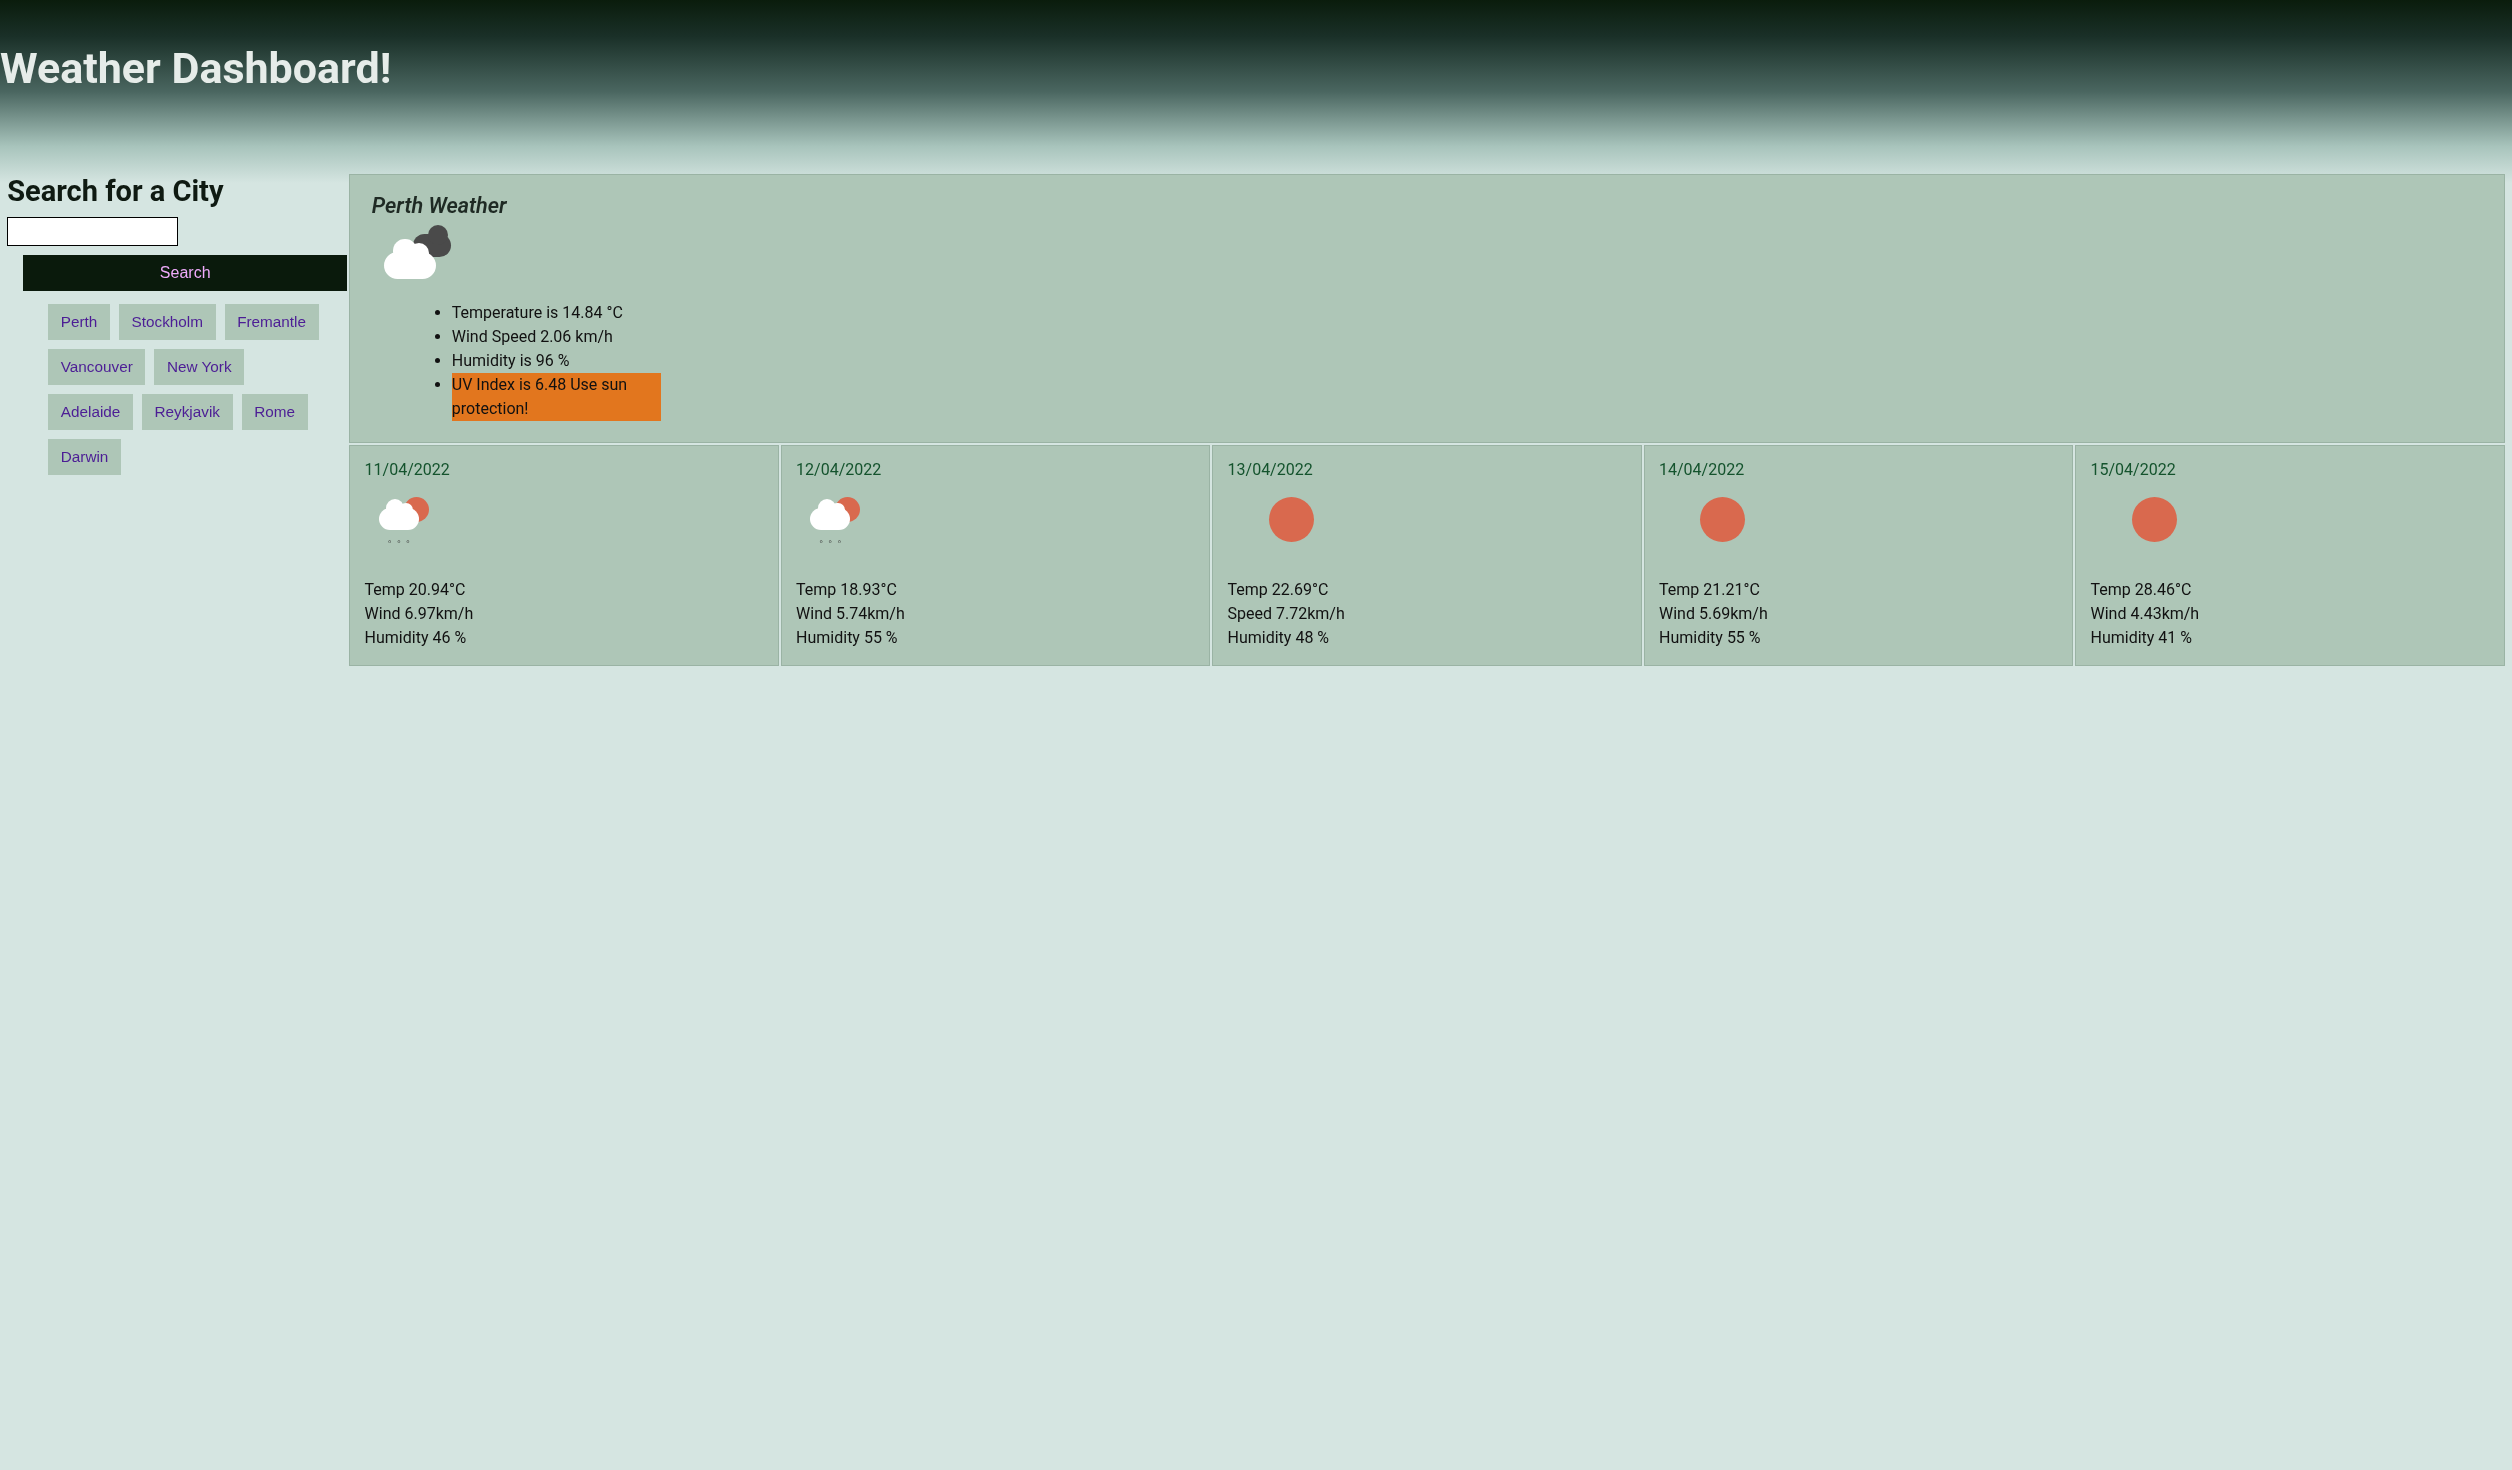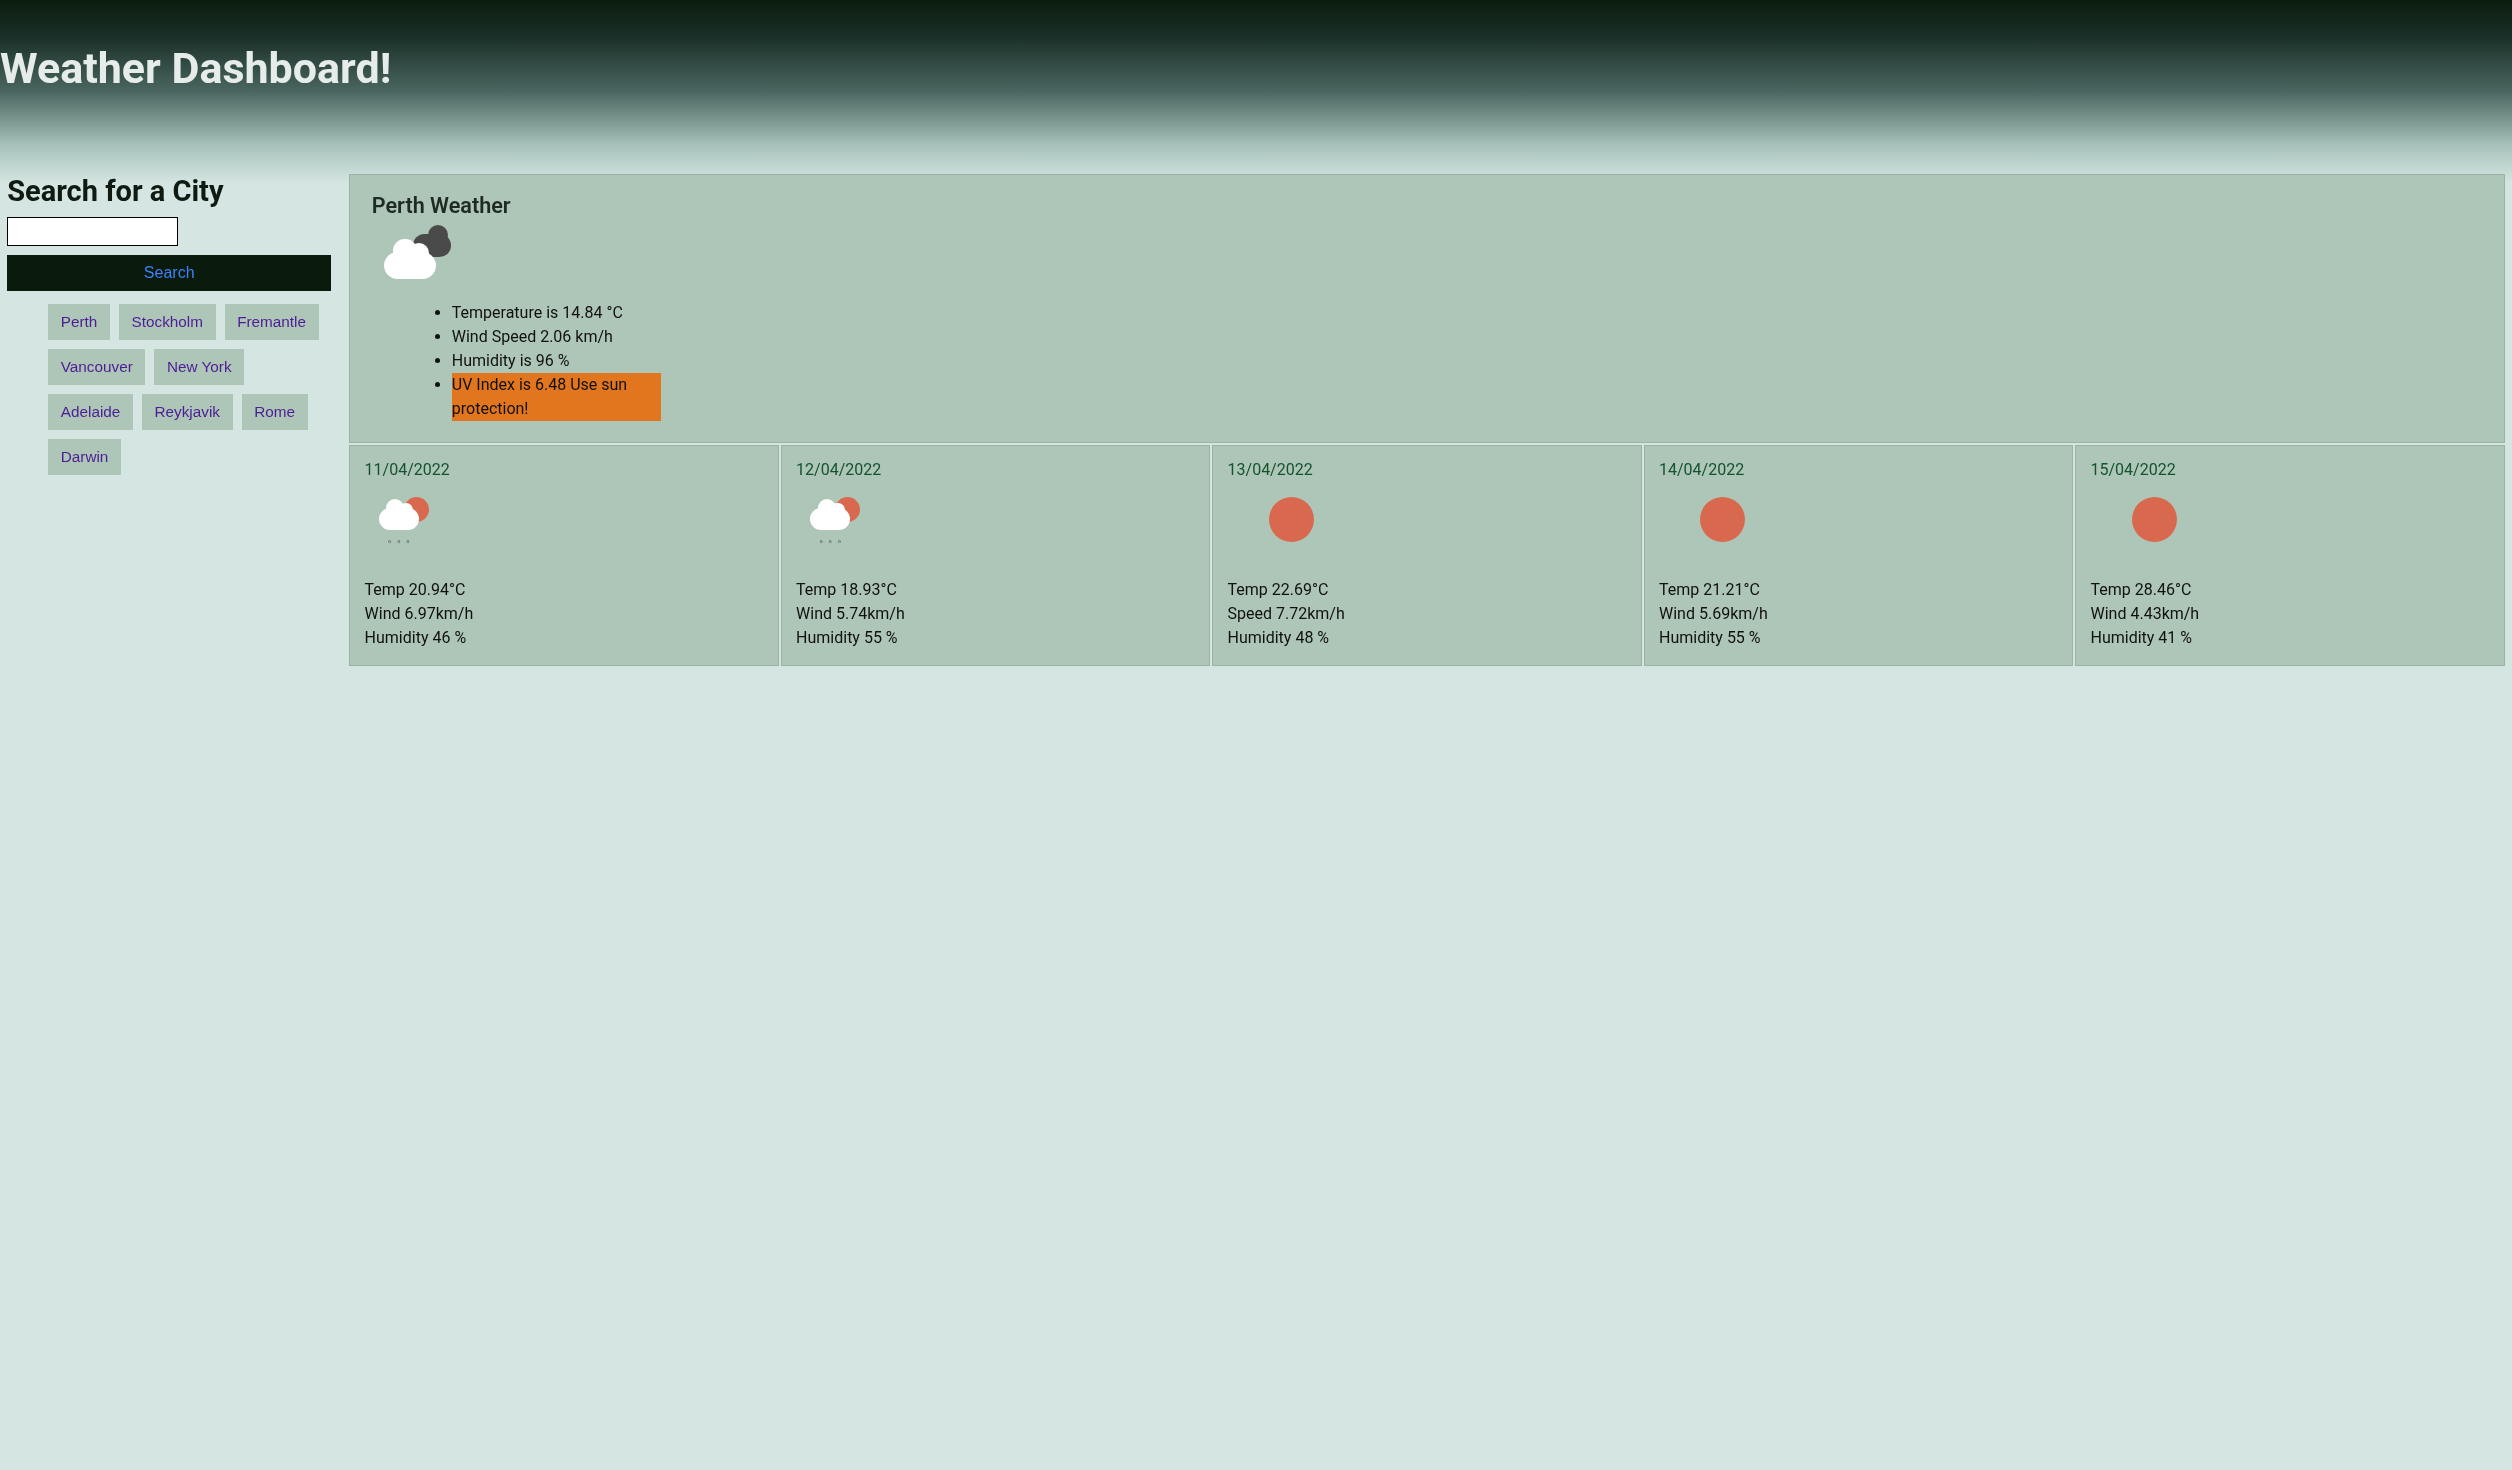--- a/index.html
+++ b/index.html
@@ -25,33 +25,33 @@
     padding: 0 7.2px 27px 7.2px;
     margin-top: -9px;
   }
   .sidebar { width: 324px; flex-shrink: 0; }
   .sidebar h2 { font-size: 29px; font-weight: 700; margin-bottom: 9px; color: #0f1a12; }
   .search-input {
     width: 171px; height: 29px; border: 0.9px solid #000; background: #fff;
     font-size: 13.5px; padding: 1.8px 5.4px; display: block;
   }
   .search-btn {
-    width: 100%; background: #0a1a0c; color: #3b82f6; border: none;
-    padding: 9px 0; font-size: 16px; margin-top: 9px; cursor: pointer;
+    width: 100%; background: #0a1a0c; color: #f0abfc; border: none;
+    padding: 9px 0; font-size: 16px; margin-top: 9px; cursor: pointer; margin-left: 16px;
   }
   .history { margin-top: 12.6px; padding-left: 41px; display: flex; flex-wrap: wrap; gap: 9px; }
   .history-item {
     background: #aec6b7; border: none; padding: 9px 12.6px; font-size: 15.3px;
     cursor: pointer; color: #4c1d95;
   }
   .main { flex: 1; }
   .current {
     background: #aec6b7; border: 0.9px solid #9ab3a4; padding: 18px 21.6px 21.6px 21.6px;
   }
-  .current h3 { font-size: 21.6px; font-weight: 600; color: #1f2a24; margin-bottom: 16px; }
+  .current h3 { font-size: 21.6px; font-weight: 600; color: #1f2a24; margin-bottom: 16px; font-style: italic; }
   .icon-wrap { margin: 9px 0 21.6px 12.6px; }
   .current ul { list-style: disc; padding-left: 40px; }
   .current li { font-size: 16px; line-height: 1.5; color: #111; margin-left: 40px; }
   .uv-warn { background: #e2761e; display: inline; padding: 0 0; }
   .uv-warn-li { background: #e2761e; max-width: 209px; }
   .forecast-row { display: flex; gap: 1.8px; margin-top: 1.8px; }
   .day {
     flex: 1; background: #aec6b7; border: 0.9px solid #9ab3a4; padding: 14.4px;
   }
   .day .date { font-size: 16px; color: #14532d; margin-bottom: 18px; }

